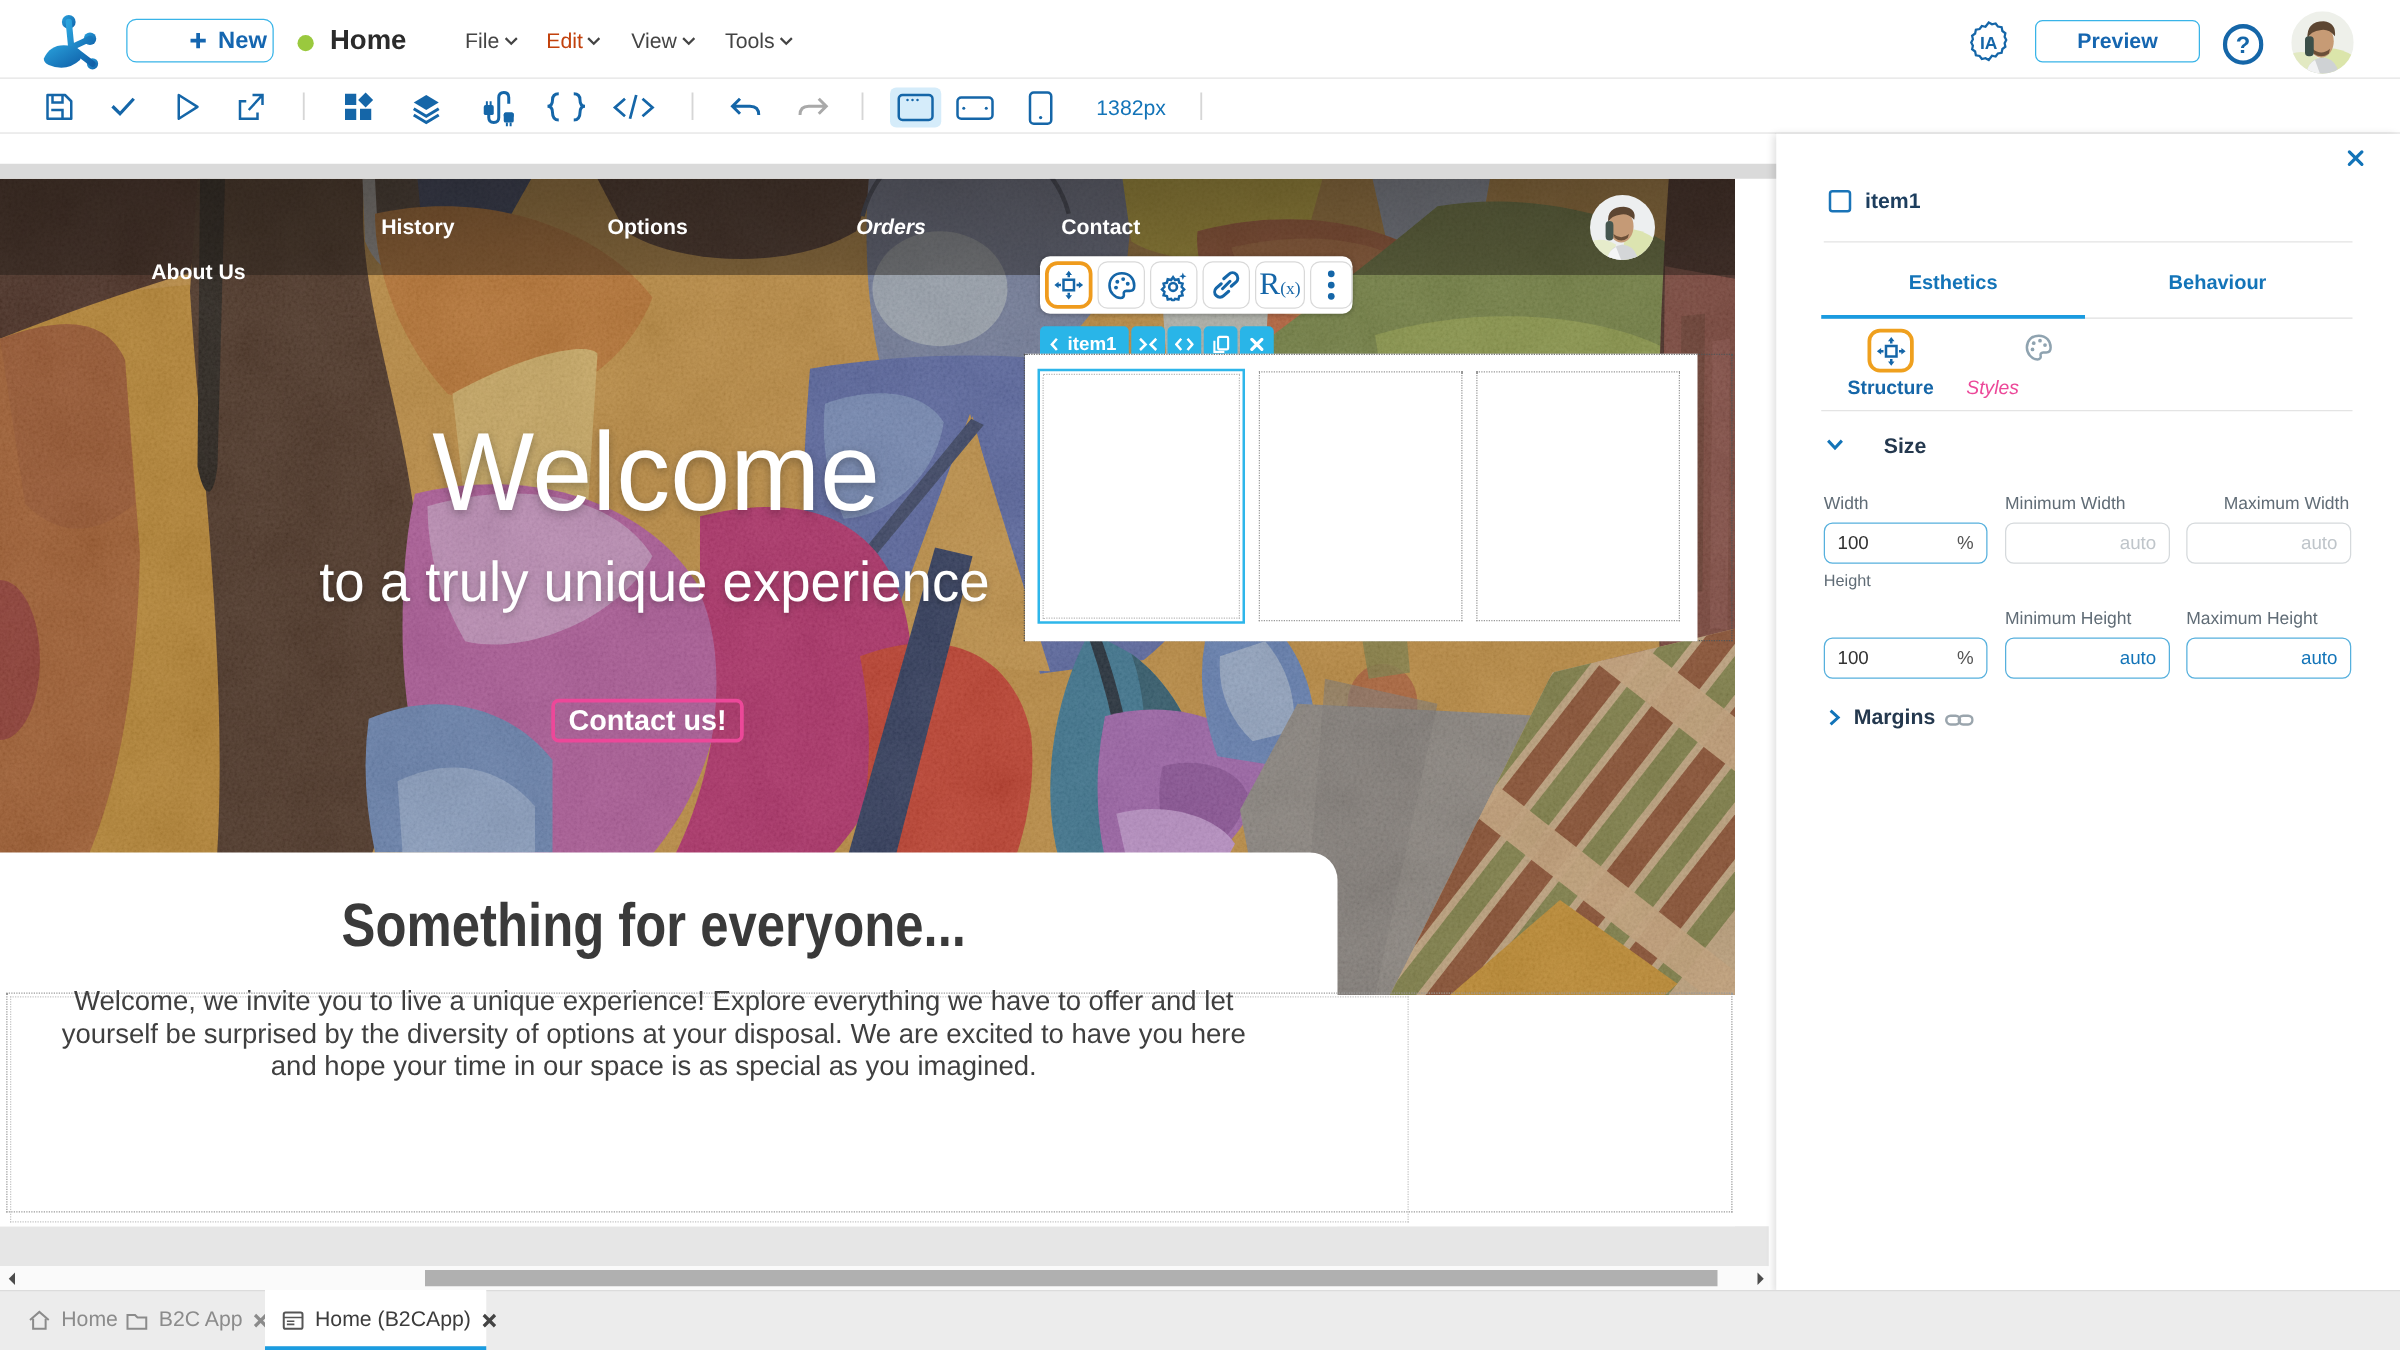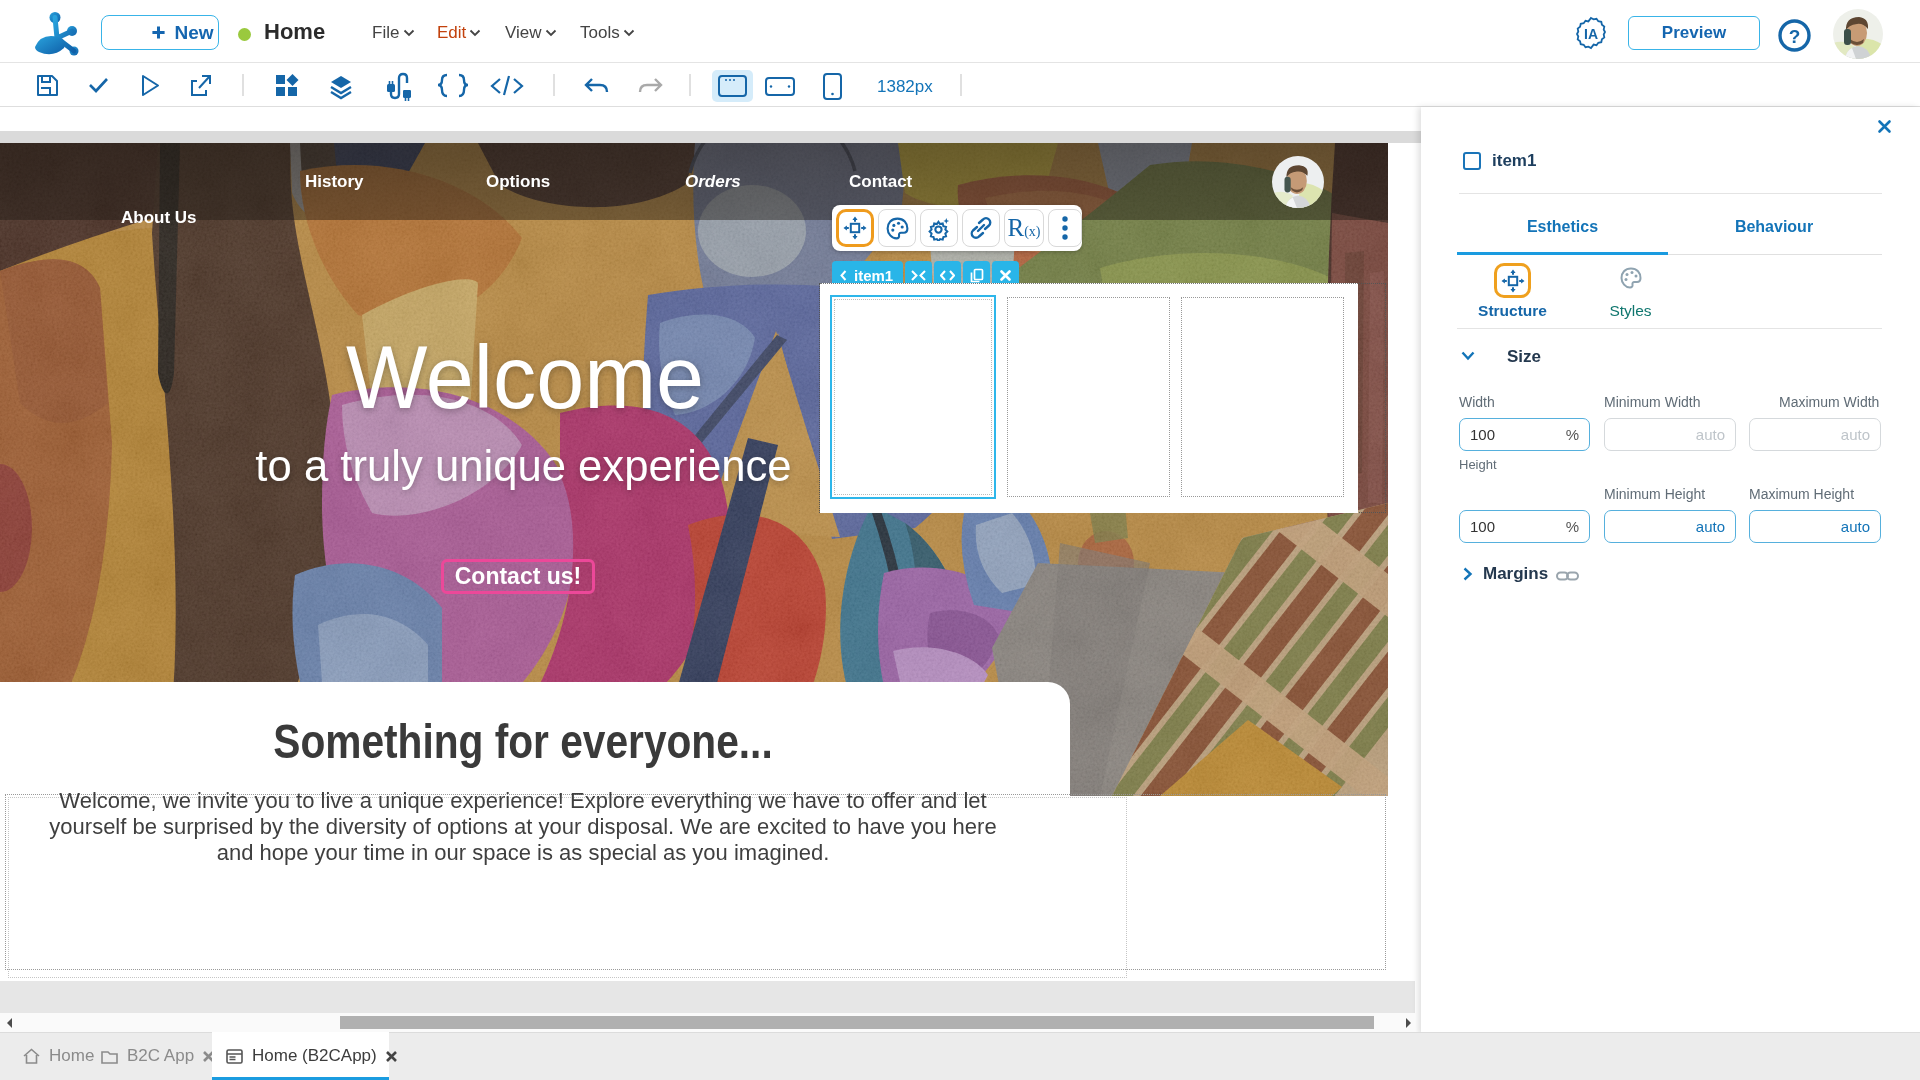--- a/index.html
+++ b/index.html
@@ -412,21 +412,21 @@
     </svg>
   </div>
   <div class="abs" style="left:1455px;top:302px;width:115px;text-align:center;font-size:15.5px;font-weight:bold;color:#1566a8;">Structure</div>
   <svg class="abs" style="left:1619px;top:266px;" width="24" height="24" viewBox="0 0 24 24">
     <path d="M12 2.5 C6 2.5 2.5 6.8 2.5 12 C2.5 17 6.5 21.5 11 21.5 C13 21.5 13.8 20.2 13.5 18.7 C13.2 17.2 13.8 16 15.5 16 L18 16 C20.2 16 21.5 14.5 21.5 12 C21.5 6.8 18 2.5 12 2.5 Z" fill="none" stroke="#8fa3b0" stroke-width="2"></path>
     <circle cx="8" cy="8.5" r="1.5" fill="#8fa3b0"></circle>
       <circle cx="13" cy="6.5" r="1.5" fill="#8fa3b0"></circle>
       <circle cx="17" cy="10" r="1.5" fill="#8fa3b0"></circle>
       <circle cx="7" cy="13.5" r="1.5" fill="#8fa3b0"></circle>
   </svg>
-  <div class="abs" style="left:1573px;top:302px;width:115px;text-align:center;font-size:15.5px;color:#0f766e;">Styles</div>
+  <div class="abs" style="left:1573px;top:302px;width:115px;font-size:15.5px;color:#ec4899;font-style:italic;">Styles</div>
   <div class="abs" style="left:1457px;top:328px;width:425px;height:1px;background:#e4e4e4;"></div>
 
   <svg class="abs" style="left:1461px;top:351px;" width="14" height="10" viewBox="0 0 14 10">
       <path d="M1.5 1.5 L7 7.5 L12.5 1.5" fill="none" stroke="#1374b8" stroke-width="2.4"></path>
     </svg>
   <div class="abs" style="left:1483px;top:347px;font-size:17px;font-weight:bold;color:#24384e;margin-left:24px;">Size</div>
 
   <div class="abs" style="left:1459px;top:394px;font-size:14px;color:#606c76;">Width</div>
   <div class="abs" style="left:1604px;top:394px;font-size:14px;color:#606c76;">Minimum Width</div>
   <div class="abs" style="left:1779px;top:394px;font-size:14px;color:#606c76;">Maximum Width</div>

